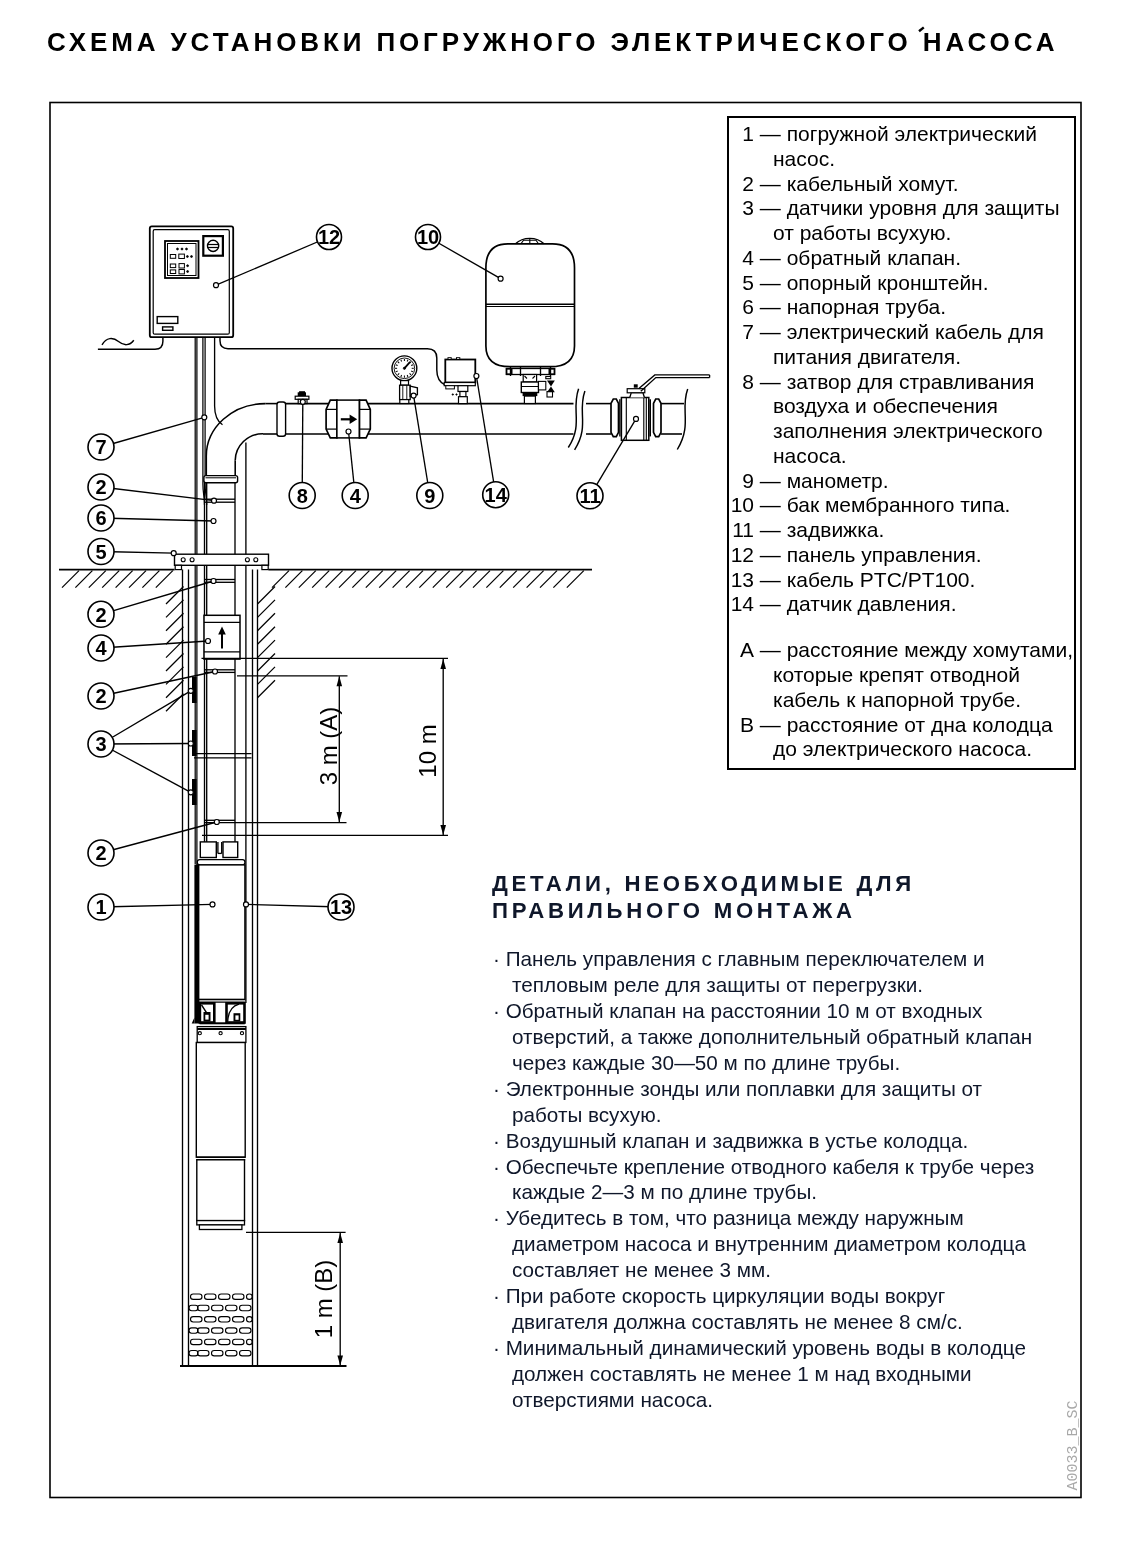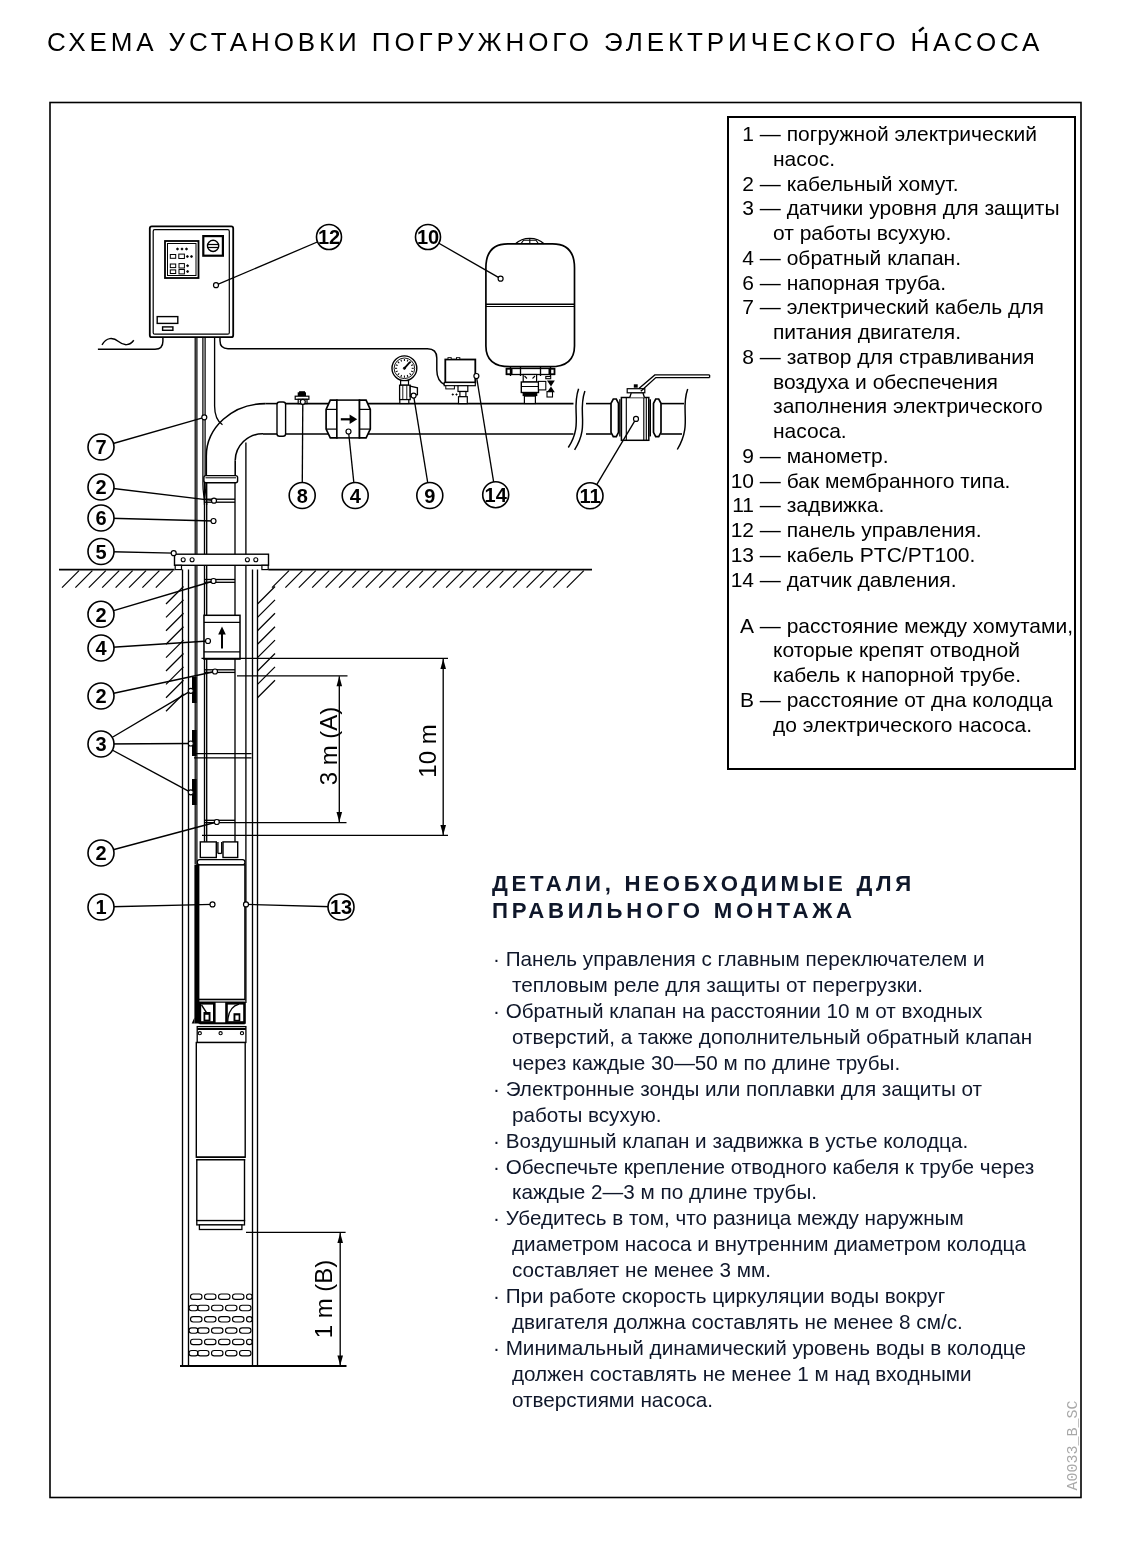--- a/index.html
+++ b/index.html
@@ -1,16 +1,16 @@
 <!DOCTYPE html>
 <html><head><meta charset="utf-8">
 <style>
 html,body{margin:0;padding:0;}
 body{width:1121px;height:1553px;position:relative;background:#fff;font-family:"Liberation Sans",sans-serif;overflow:hidden;}
-#title{position:absolute;left:47px;top:23.3px;font-size:26px;line-height:38px;font-weight:normal;color:#000;letter-spacing:3.9px;white-space:nowrap;}
+#title{position:absolute;left:47px;top:23.3px;font-size:26px;line-height:38px;font-weight:bold;color:#000;letter-spacing:3.9px;white-space:nowrap;}
 #svgwrap{position:absolute;left:0;top:0;}
 #legendbox{position:absolute;left:727px;top:115.5px;width:344.5px;height:650px;border:2px solid #000;}
 #legend{position:absolute;left:729px;top:122px;width:292px;font-size:21px;line-height:24.75px;color:#000;}
 .li{margin-left:44px;text-indent:-44px;white-space:nowrap;}
 .li .n{display:inline-block;width:25px;text-align:right;text-indent:0;}
 #details{position:absolute;left:492px;top:869.6px;width:566px;color:#0f172a;}
 #dethead{font-size:22.2px;font-weight:bold;line-height:27.2px;letter-spacing:3.7px;}
 #bullets{margin-top:22px;font-size:20.7px;line-height:25.93px;}
 .bi{margin-left:20px;text-indent:-19px;white-space:nowrap;}
 #wm{position:absolute;left:1027px;top:1437px;width:92px;height:17px;line-height:17px;color:#a8a8a8;font-family:"Liberation Mono",monospace;font-size:15px;transform:rotate(-90deg);transform-origin:center;white-space:nowrap;text-align:center;}
@@ -397,20 +397,21 @@
 <text x="495.7" y="501.9" font-family="Liberation Sans, sans-serif" font-size="20" font-weight="bold" text-anchor="middle" fill="#000">14</text>
 <circle cx="590" cy="495.8" r="13" fill="#fff" stroke="#000" stroke-width="1.6"></circle>
 <text x="590" y="503.0" font-family="Liberation Sans, sans-serif" font-size="20" font-weight="bold" text-anchor="middle" fill="#000">11</text>
 </svg></div>
 <div id="legendbox"></div>
 <div id="legend">
     <div class="li"><span class="n">1</span><span class="d">&nbsp;—&nbsp;</span>погружной электрический<br>насос.</div>
     <div class="li"><span class="n">2</span><span class="d">&nbsp;—&nbsp;</span>кабельный хомут.</div>
     <div class="li"><span class="n">3</span><span class="d">&nbsp;—&nbsp;</span>датчики уровня для защиты<br>от работы всухую.</div>
     <div class="li"><span class="n">4</span><span class="d">&nbsp;—&nbsp;</span>обратный клапан.</div>
+    <div class="li"><span class="n">5</span><span class="d">&nbsp;—&nbsp;</span>опорный кронштейн.</div>
     <div class="li"><span class="n">6</span><span class="d">&nbsp;—&nbsp;</span>напорная труба.</div>
     <div class="li"><span class="n">7</span><span class="d">&nbsp;—&nbsp;</span>электрический кабель для<br>питания двигателя.</div>
     <div class="li"><span class="n">8</span><span class="d">&nbsp;—&nbsp;</span>затвор для стравливания<br>воздуха и обеспечения<br>заполнения электрического<br>насоса.</div>
     <div class="li"><span class="n">9</span><span class="d">&nbsp;—&nbsp;</span>манометр.</div>
     <div class="li"><span class="n">10</span><span class="d">&nbsp;—&nbsp;</span>бак мембранного типа.</div>
     <div class="li"><span class="n">11</span><span class="d">&nbsp;—&nbsp;</span>задвижка.</div>
     <div class="li"><span class="n">12</span><span class="d">&nbsp;—&nbsp;</span>панель управления.</div>
     <div class="li"><span class="n">13</span><span class="d">&nbsp;—&nbsp;</span>кабель PTC/PT100.</div>
     <div class="li"><span class="n">14</span><span class="d">&nbsp;—&nbsp;</span>датчик давления.</div>
     <div class="li" style="margin-top:21.4px"><span class="n">А</span><span class="d">&nbsp;—&nbsp;</span>расстояние между хомутами,<br>которые крепят отводной<br>кабель к напорной трубе.</div>

